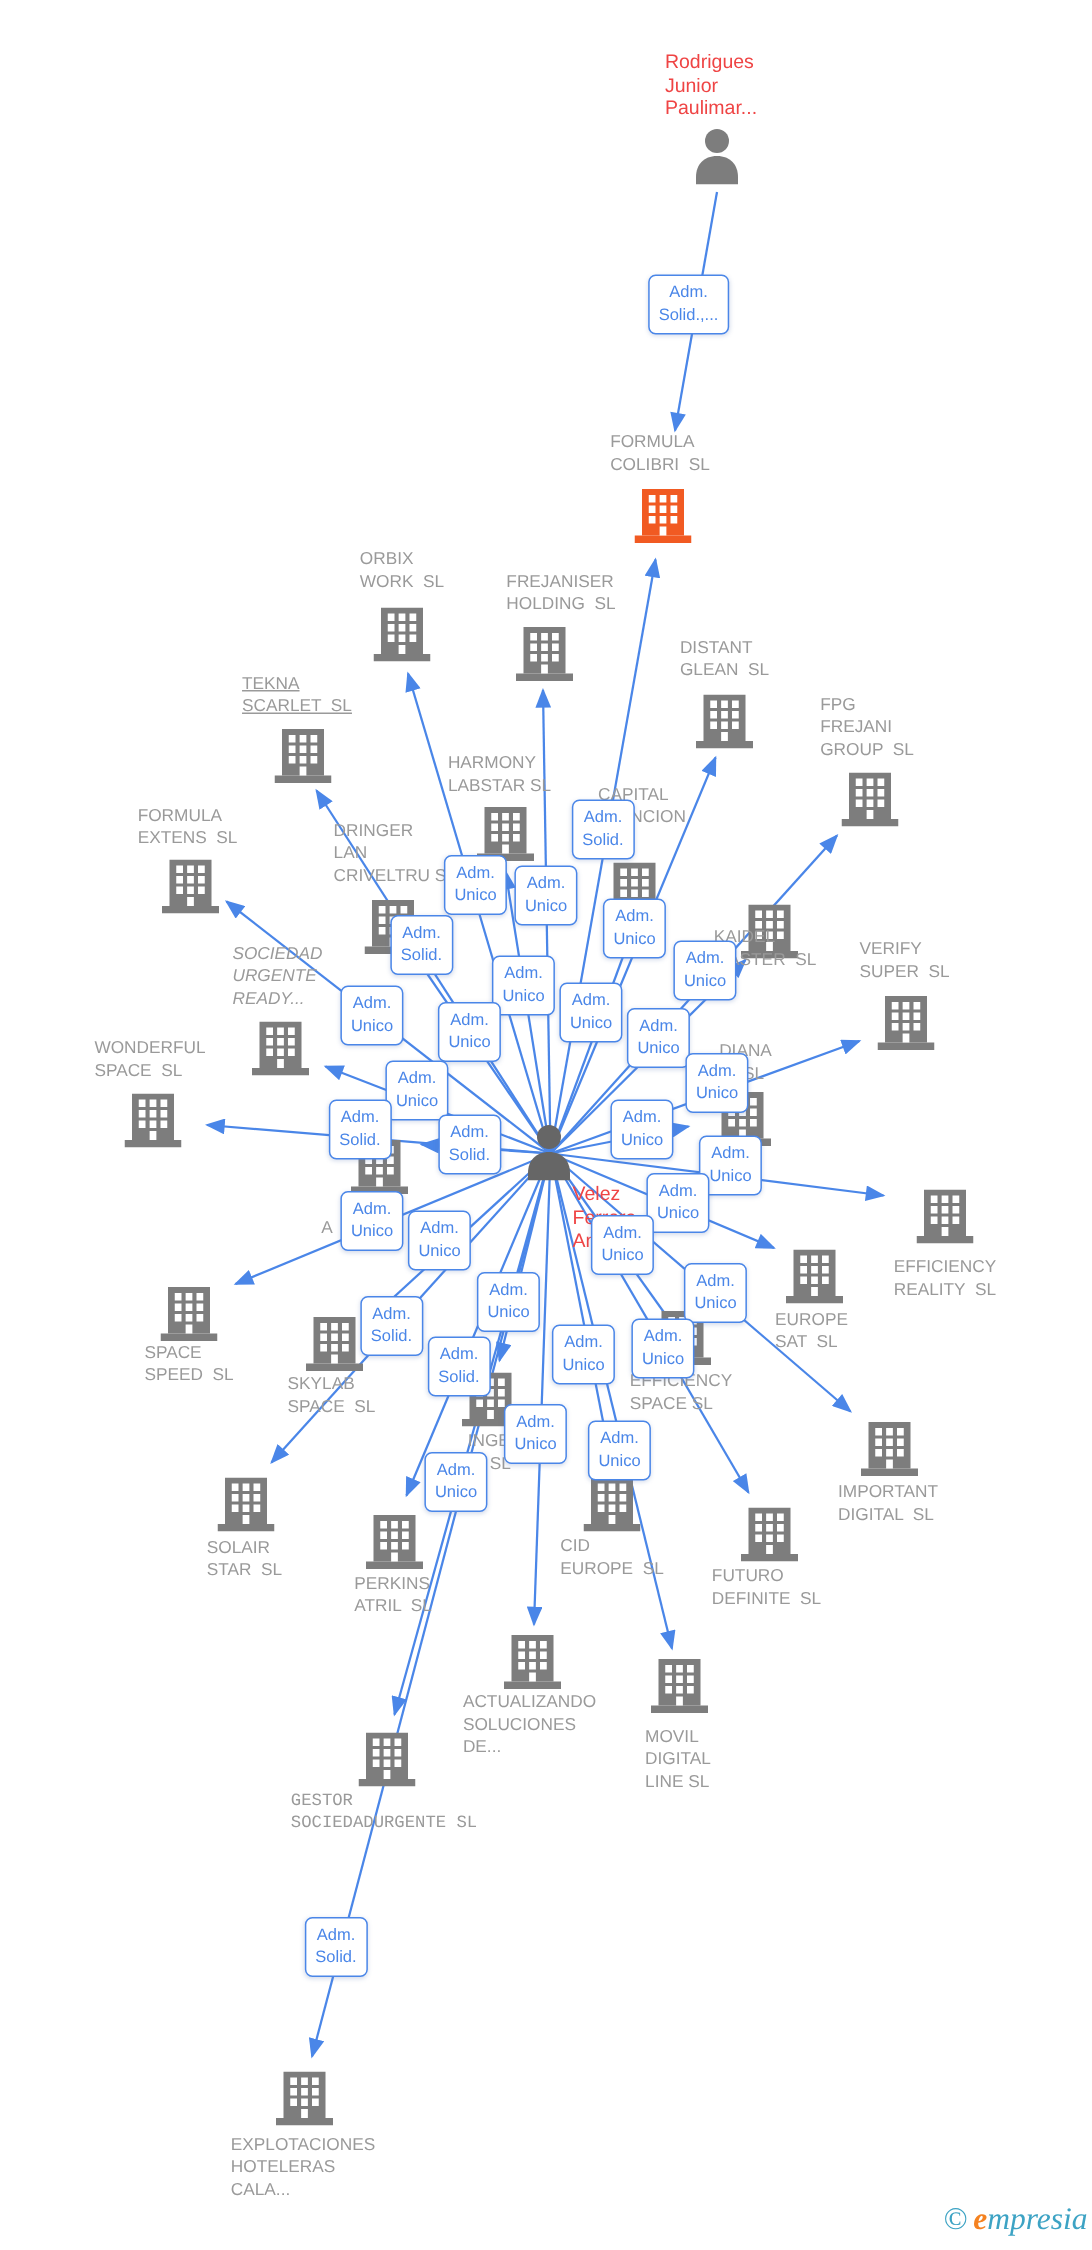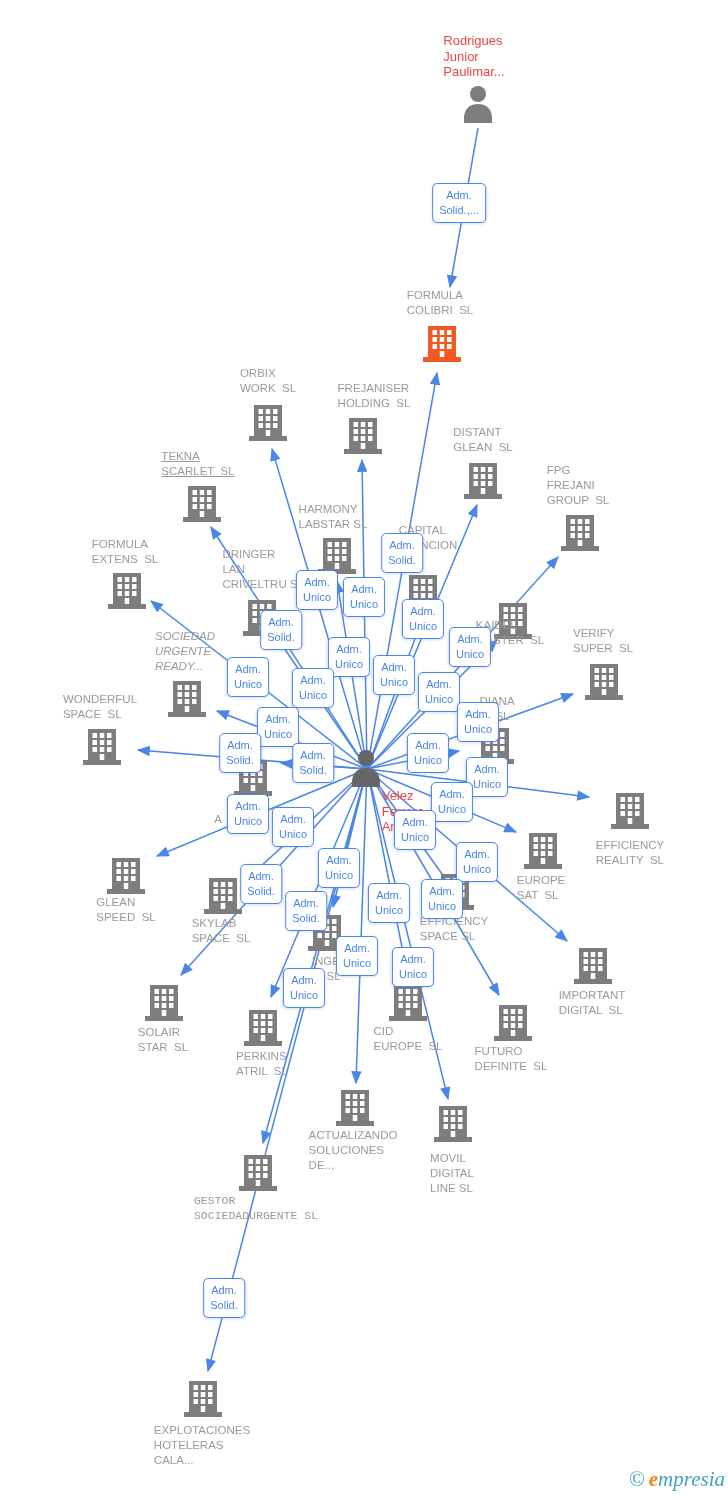--- a/index.html
+++ b/index.html
@@ -327,21 +327,21 @@
         <rect x="16.75" y="4" width="4.5" height="5" fill="#fff"></rect>
         <rect x="24" y="4" width="4.5" height="5" fill="#fff"></rect>
         <rect x="9.5" y="11" width="4.5" height="5" fill="#fff"></rect>
         <rect x="16.75" y="11" width="4.5" height="5" fill="#fff"></rect>
         <rect x="24" y="11" width="4.5" height="5" fill="#fff"></rect>
         <rect x="9.5" y="18" width="4.5" height="5" fill="#fff"></rect>
         <rect x="16.75" y="18" width="4.5" height="5" fill="#fff"></rect>
         <rect x="24" y="18" width="4.5" height="5" fill="#fff"></rect>
         <rect x="16.75" y="25" width="4.5" height="6" fill="#fff"></rect>
       </svg></div>
-    <div class="n-label" style="left: 126px; top: 895px;"><div>GLEAN</div><div>SPEED  SL</div></div>
+    <div class="n-label" style="left: 126px; top: 895px;"><div>SPACE</div><div>SPEED  SL</div></div>
     <div class="b-icon" style="left: 204px; top: 878px;"><svg width="38" height="36" viewBox="0 0 38 36">
         <rect x="5" y="0" width="28" height="31" fill="#7d7d7d"></rect>
         <rect x="0" y="31" width="38" height="5" fill="#7d7d7d"></rect>
         <rect x="9.5" y="4" width="4.5" height="5" fill="#fff"></rect>
         <rect x="16.75" y="4" width="4.5" height="5" fill="#fff"></rect>
         <rect x="24" y="4" width="4.5" height="5" fill="#fff"></rect>
         <rect x="9.5" y="11" width="4.5" height="5" fill="#fff"></rect>
         <rect x="16.75" y="11" width="4.5" height="5" fill="#fff"></rect>
         <rect x="24" y="11" width="4.5" height="5" fill="#fff"></rect>
         <rect x="9.5" y="18" width="4.5" height="5" fill="#fff"></rect>

